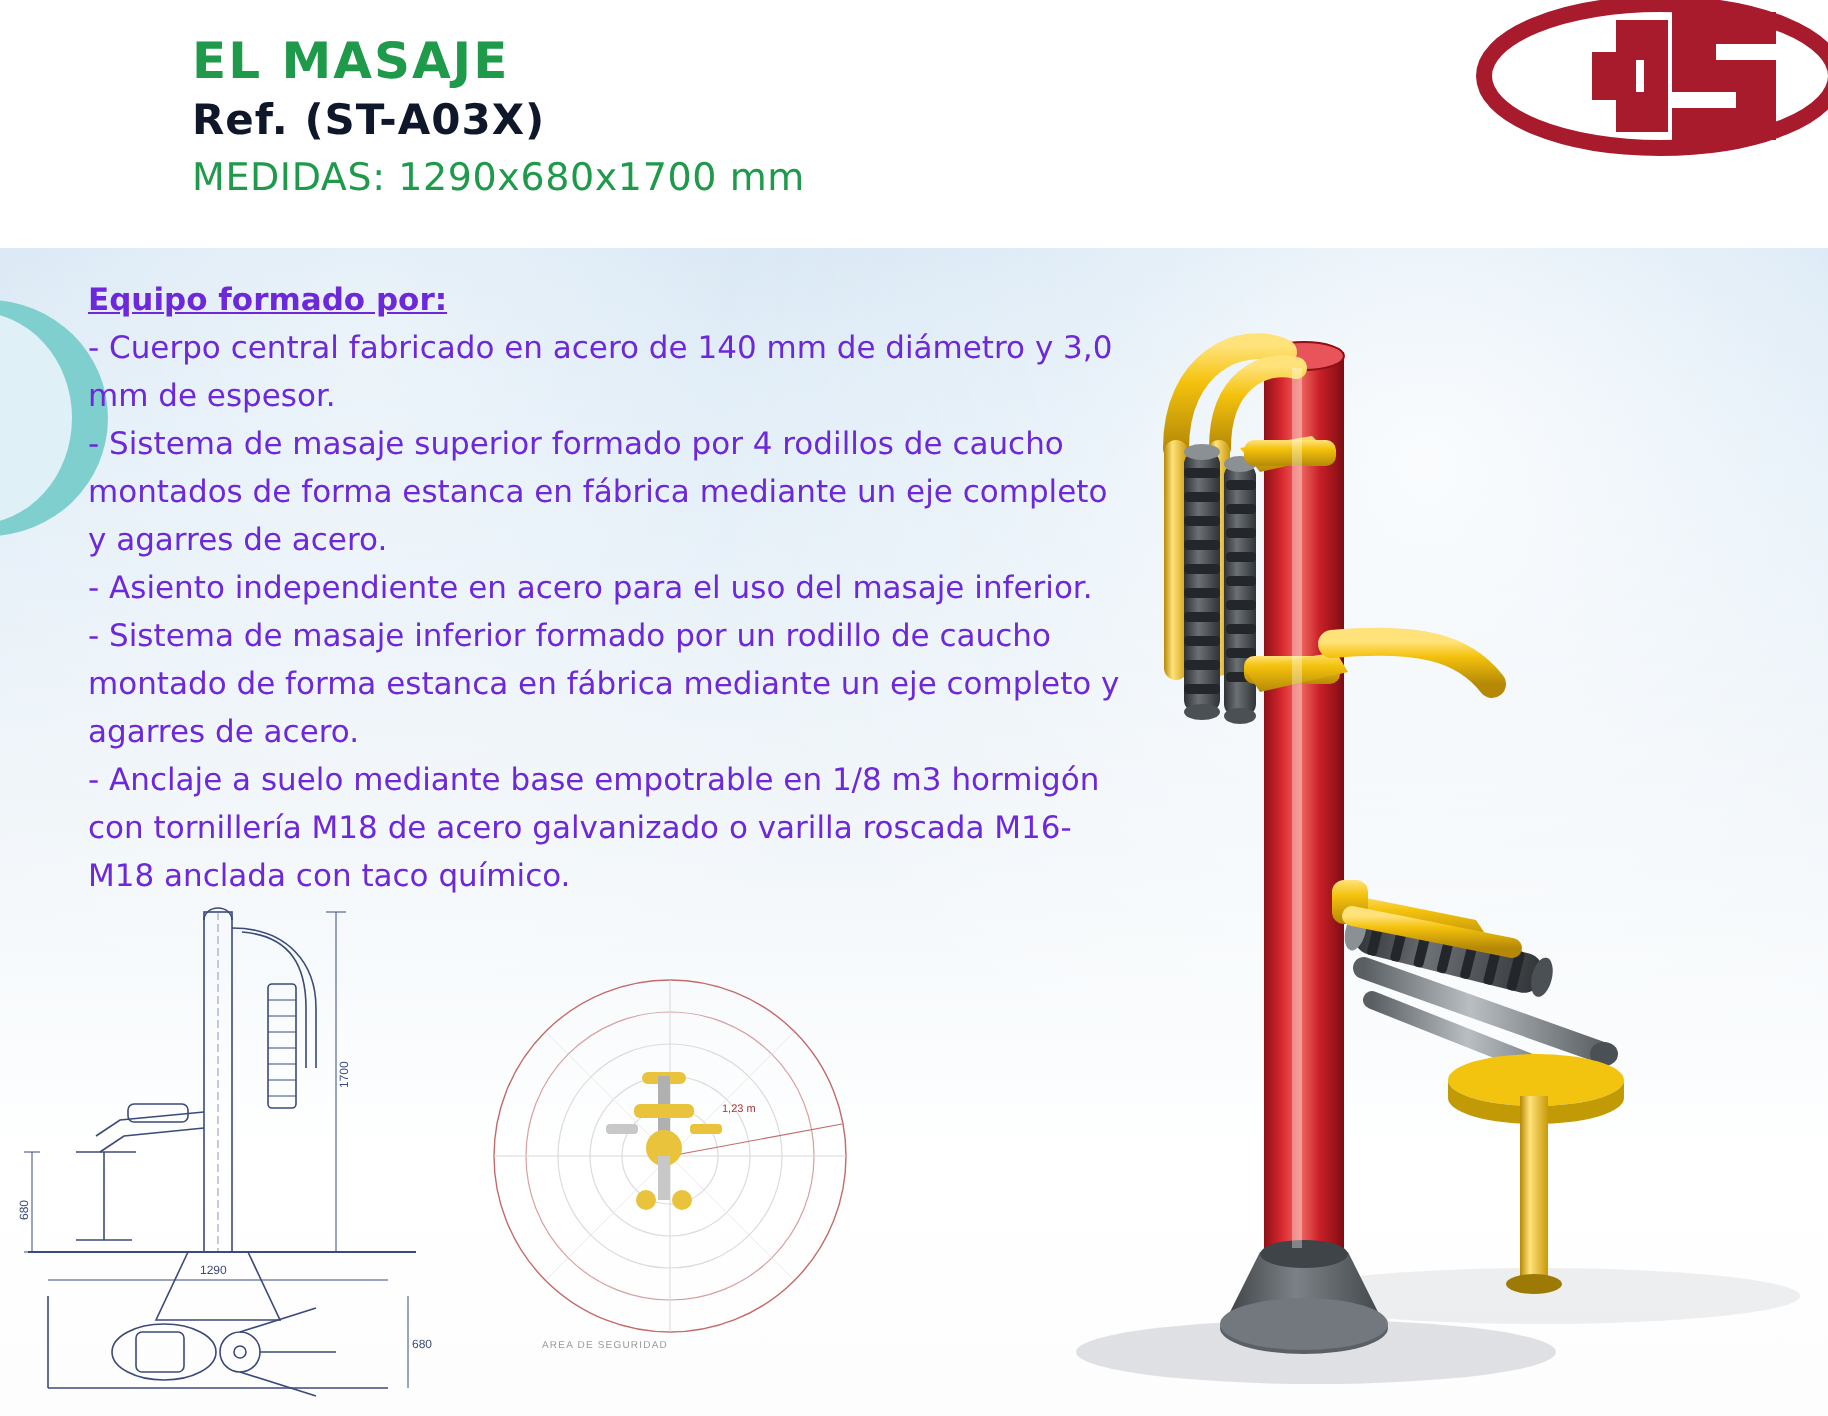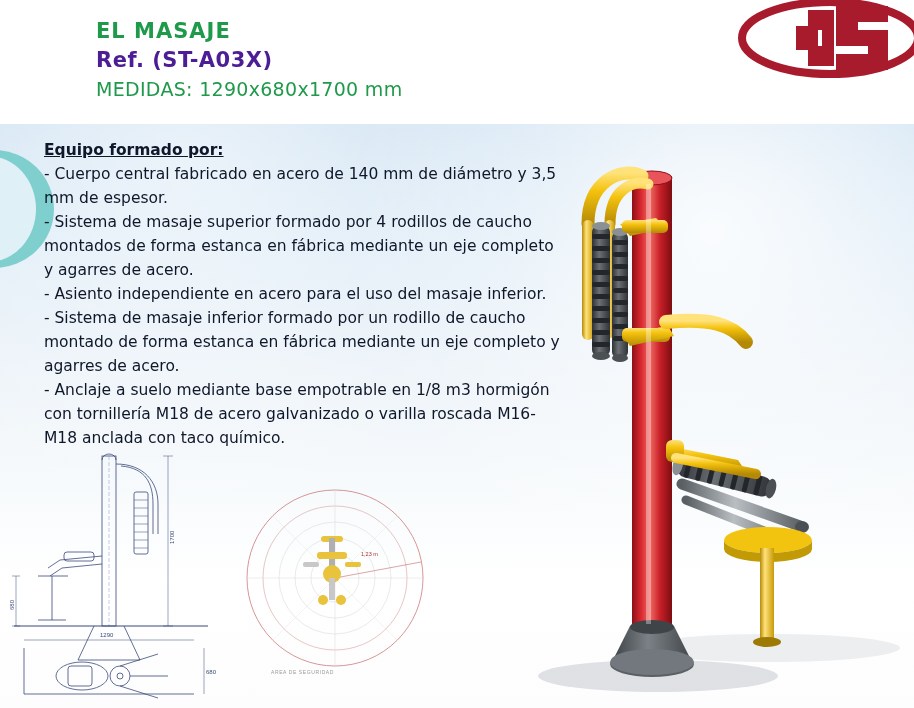--- a/index.html
+++ b/index.html
@@ -73,31 +73,31 @@
     background: #ffffff;
   }
   .title-block {
     position: absolute;
     left: 96px;
     top: 16px;
   }
   .title-main {
     font-family: "DejaVu Sans", sans-serif;
     font-weight: bold;
-    font-size: 21px;
+    font-size: 25px;
     letter-spacing: 1px;
     color: #1f9a4b;
     line-height: 30px;
   }
   .title-ref {
     font-family: "DejaVu Sans", sans-serif;
     font-weight: bold;
     font-size: 21px;
     letter-spacing: 0.5px;
-    color: #4c1d95;
+    color: #0f172a;
     line-height: 28px;
   }
   .title-med {
     font-family: "DejaVu Sans", sans-serif;
     font-size: 19px;
     letter-spacing: 0.3px;
     color: #1f9a4b;
     line-height: 30px;
   }
 
@@ -110,21 +110,21 @@
     height: 86px;
   }
   .logo svg { display:block; }
 
   
   .desc {
     position: absolute;
     left: 44px;
     top: 138px;
     width: 520px;
-    color: #0f172a;
+    color: #6d28d9;
     font-family: "DejaVu Sans", sans-serif;
     font-size: 15.5px;
     line-height: 24px;
   }
   .desc-title {
     font-weight: bold;
     text-decoration: underline;
     font-size: 15.5px;
     line-height: 24px;
   }
@@ -183,21 +183,21 @@
         <path d="M98 10 L150 10 L150 26 L120 26 L120 34 L150 34 L150 74 L98 74 L98 58 L130 58 L130 50 L98 50 Z" fill="#a81b2d"></path>
         <path d="M70 14 L96 14 L96 70 L70 70 L70 50 L84 50 L84 34 L70 34 Z" fill="#a81b2d"></path>
         <rect x="58" y="30" width="22" height="24" fill="#a81b2d"></rect>
         <text x="-999" y="-999">G</text>
       </svg>
     </div>
   </div>
 
   <div class="desc">
     <p class="desc-title">Equipo formado por:</p>
-    <p>- Cuerpo central fabricado en acero de 140 mm de diámetro y 3,5 mm de espesor.</p>
+    <p>- Cuerpo central fabricado en acero de 140 mm de diámetro y 3,0 mm de espesor.</p>
     <p>- Sistema de masaje superior formado por 4 rodillos de caucho montados de forma estanca en fábrica mediante un eje completo y agarres de acero.</p>
     <p>- Asiento independiente en acero para el uso del masaje inferior.</p>
     <p>- Sistema de masaje inferior formado por un rodillo de caucho montado de forma estanca en fábrica mediante un eje completo y agarres de acero.</p>
     <p>- Anclaje a suelo mediante base empotrable en 1/8 m3 hormigón con tornillería M18 de acero galvanizado o varilla roscada M16-M18 anclada con taco químico.</p>
   </div>
 
   <div class="tech-drawing">
     <svg width="230" height="255" viewBox="0 0 230 255" xmlns="http://www.w3.org/2000/svg">
       <g stroke="#3b4a7a" stroke-width="0.8" fill="none">
 

